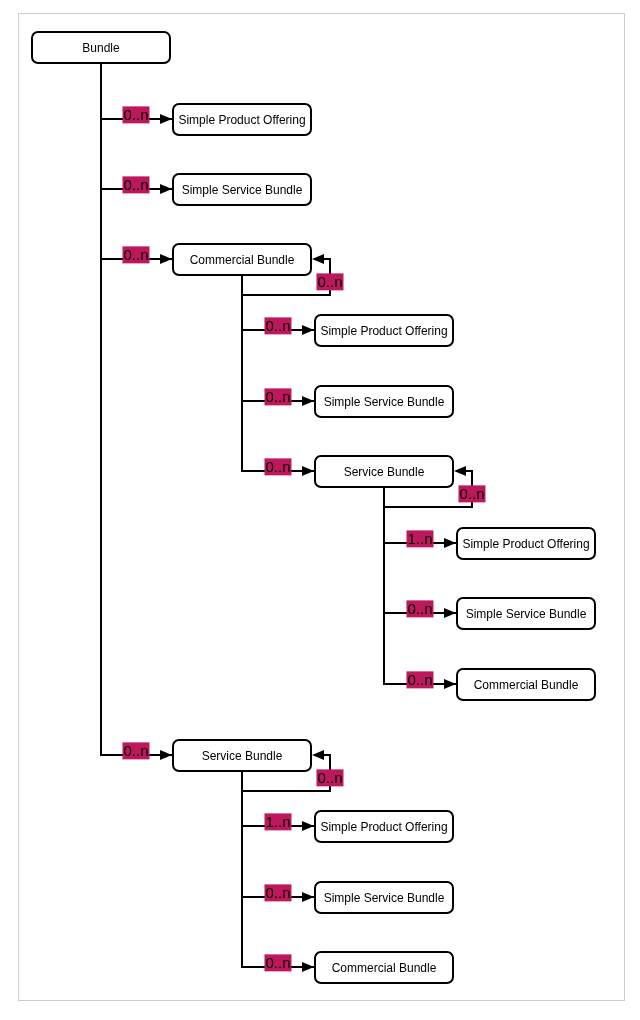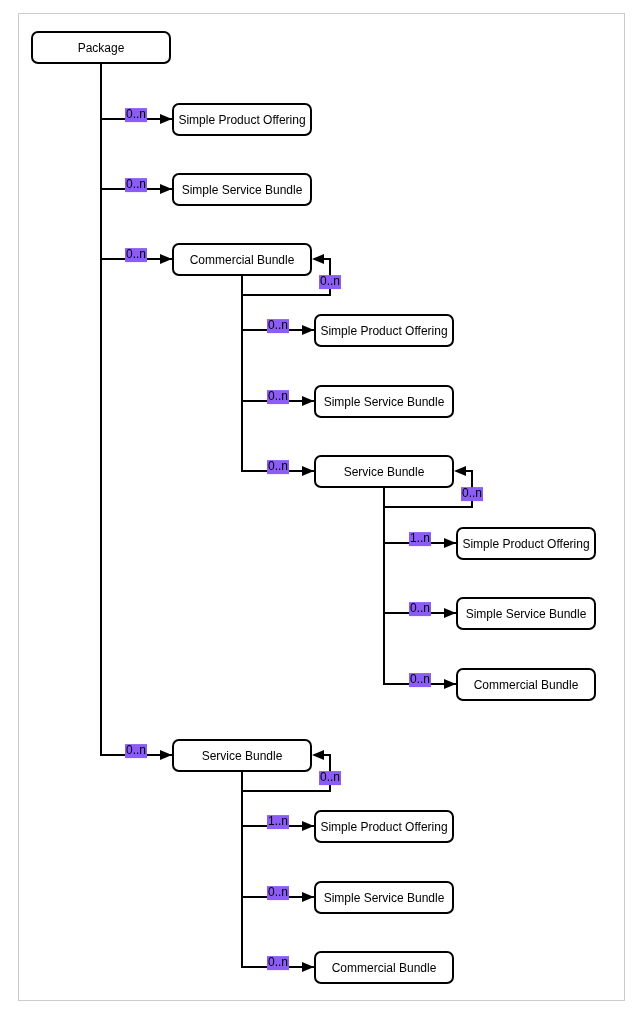--- a/index.html
+++ b/index.html
@@ -21,22 +21,22 @@
   .hl { position:absolute; height:2px; background:#000000; z-index:1; }
   .vl { position:absolute; width:2px; background:#000000; z-index:1; }
   .ar {
     position:absolute; width:0; height:0; z-index:2;
     border-top:5px solid transparent; border-bottom:5px solid transparent;
   }
   .ar-r { border-left:12px solid #000000; }
   .ar-l { border-right:12px solid #000000; }
   .elabel {
     position:absolute; transform:translate(-50%,-50%);
-    font-size:12px; line-height:1.15; color:#000000;
-    background:#8b5cf6; padding:0 1px; white-space:nowrap; z-index:4;
+    font-size:15px; line-height:1.15; color:#000000;
+    background:#be185d; padding:0 1px; white-space:nowrap; z-index:4;
   }
 </style>
 </head>
 <body>
 
 <div class="canvas">
   <div class="frame"></div>
 
   <div class="vl" style="left:100px; top:63px;  height:693px;"></div>
   <div class="vl" style="left:241px; top:275px; height:197px;"></div>
@@ -96,21 +96,21 @@
   <span class="elabel" style="left:420px; top:609px;">0..n</span>
   <span class="elabel" style="left:420px; top:680px;">0..n</span>
   <span class="elabel" style="left:136px; top:751px;">0..n</span>
   <span class="elabel" style="left:278px; top:822px;">1..n</span>
   <span class="elabel" style="left:278px; top:893px;">0..n</span>
   <span class="elabel" style="left:278px; top:963px;">0..n</span>
   <span class="elabel" style="left:330px; top:282px;">0..n</span>
   <span class="elabel" style="left:472px; top:494px;">0..n</span>
   <span class="elabel" style="left:330px; top:778px;">0..n</span>
 
-  <div class="node" style="left:31px;  top:31px;">Package</div>
+  <div class="node" style="left:31px;  top:31px;">Bundle</div>
   <div class="node" style="left:172px; top:103px;">Simple Product Offering</div>
   <div class="node" style="left:172px; top:173px;">Simple Service Bundle</div>
   <div class="node" style="left:172px; top:243px;">Commercial Bundle</div>
   <div class="node" style="left:314px; top:314px;">Simple Product Offering</div>
   <div class="node" style="left:314px; top:385px;">Simple Service Bundle</div>
   <div class="node" style="left:314px; top:455px;">Service Bundle</div>
   <div class="node" style="left:456px; top:527px;">Simple Product Offering</div>
   <div class="node" style="left:456px; top:597px;">Simple Service Bundle</div>
   <div class="node" style="left:456px; top:668px;">Commercial Bundle</div>
   <div class="node" style="left:172px; top:739px;">Service Bundle</div>

